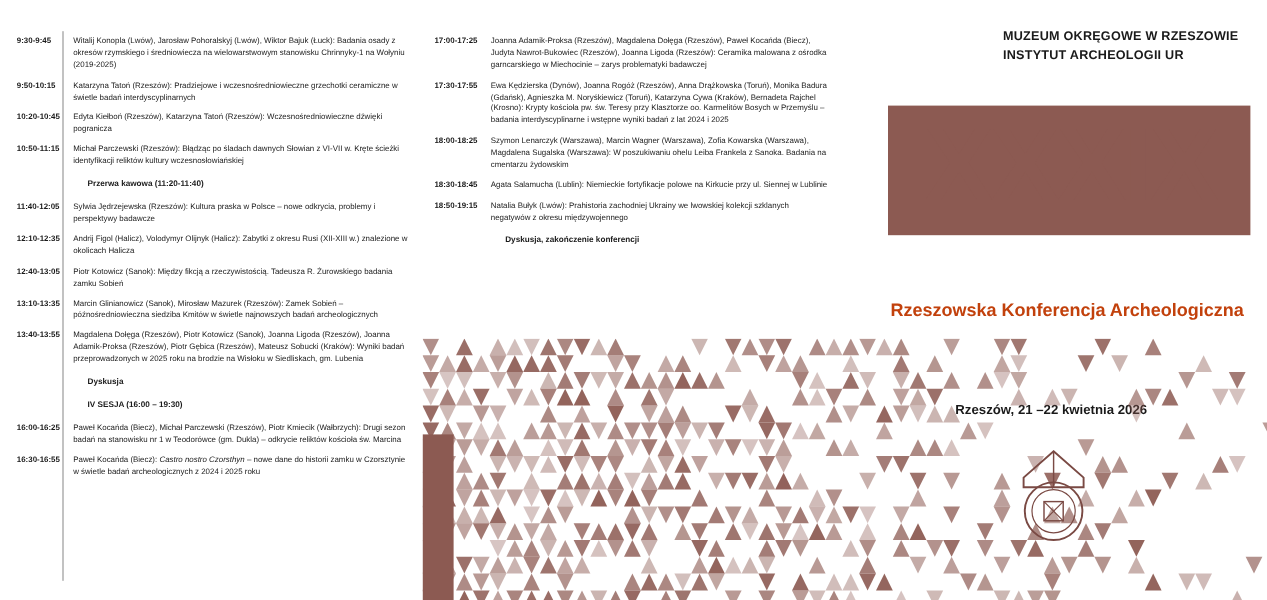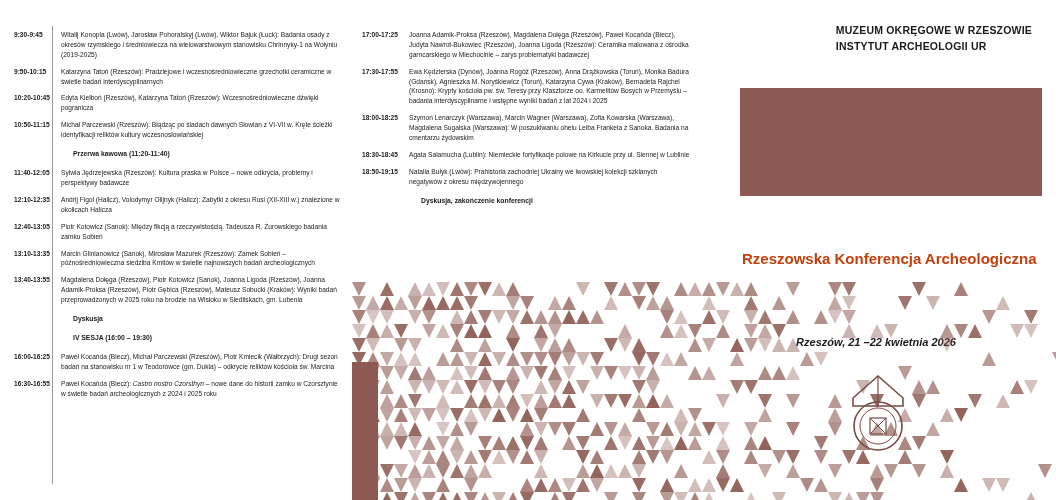--- a/index.html
+++ b/index.html
@@ -36,21 +36,21 @@
 
   .bigbox{position:absolute;left:34px;top:88px;width:302px;height:108px;background:#8c5a52;}
   .bignum-outer{
     position:absolute;left:30px;top:74px;width:312px;height:130px;
     font-weight:bold;font-size:86px;letter-spacing:-2px;
     color:#8c5a52;text-align:center;line-height:1.5;
   }
   .conf-title{position:absolute;left:742px;top:206px;width:300px;font-weight:bold;font-size:15px;color:#c2410c;margin-top:44px;}
   .conf-sub{position:absolute;left:742px;top:226px;width:292px;font-size:7.2px;line-height:1.62;color:#2a2a2a;}
 
-  .date{position:absolute;left:706px;top:336px;width:340px;text-align:center;font-weight:bold;font-size:11px;color:#1a1a1a;font-style:italic;}
+  .date{position:absolute;left:706px;top:336px;width:340px;text-align:center;font-weight:bold;font-size:11px;color:#1a1a1a;}
 
   
   .tribandwrap{position:absolute;left:352px;top:282px;width:704px;height:218px;overflow:hidden;}
   .triband{position:absolute;inset:0;}
 
   
   .emblem{position:absolute;left:845px;top:372px;width:66px;height:84px;}
 </style>
 </head>
 <body>

